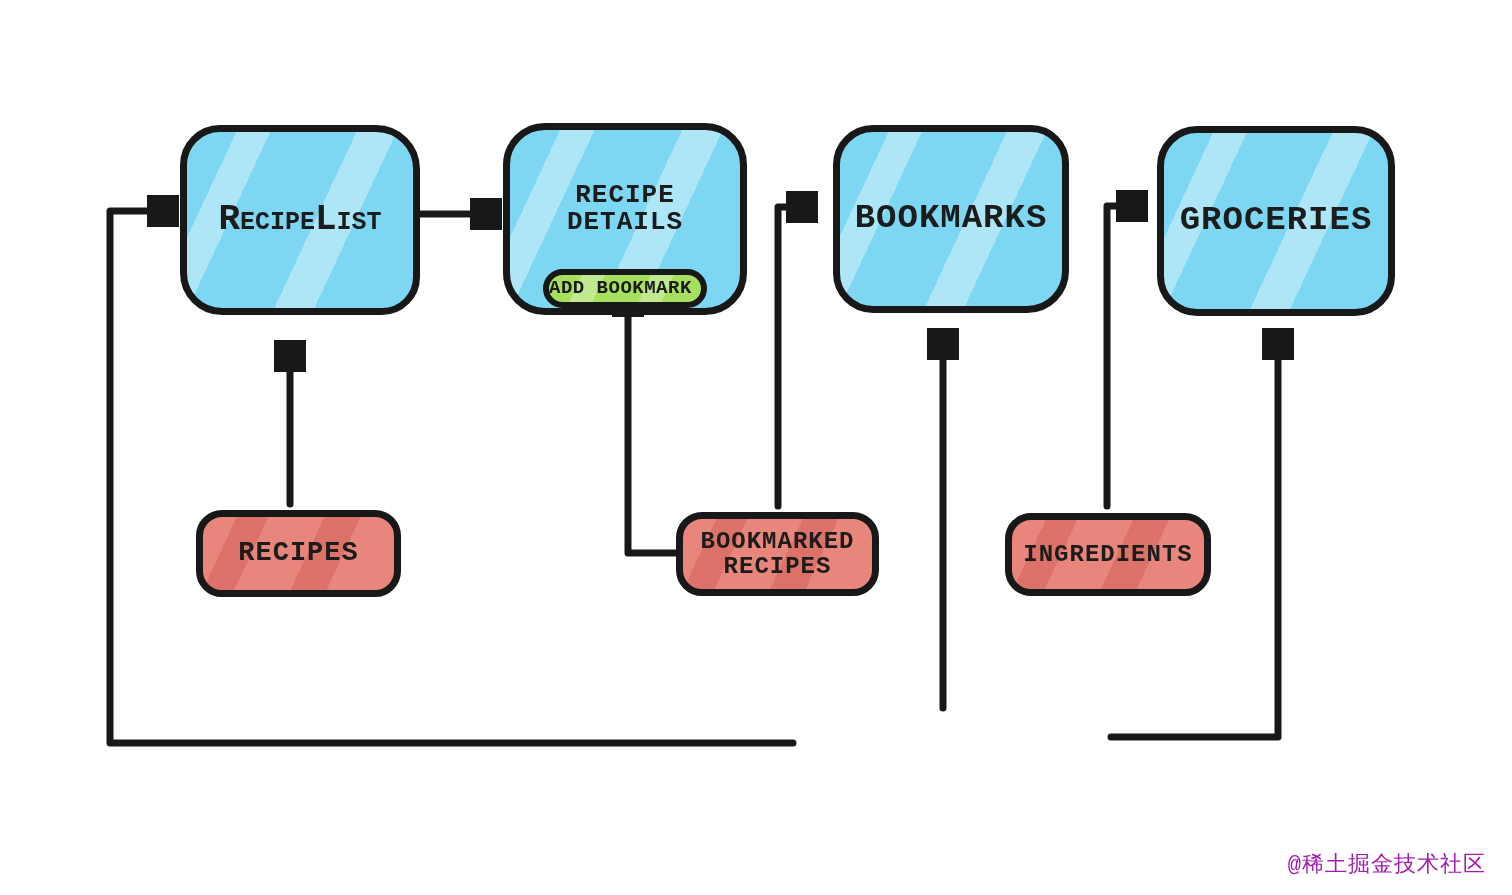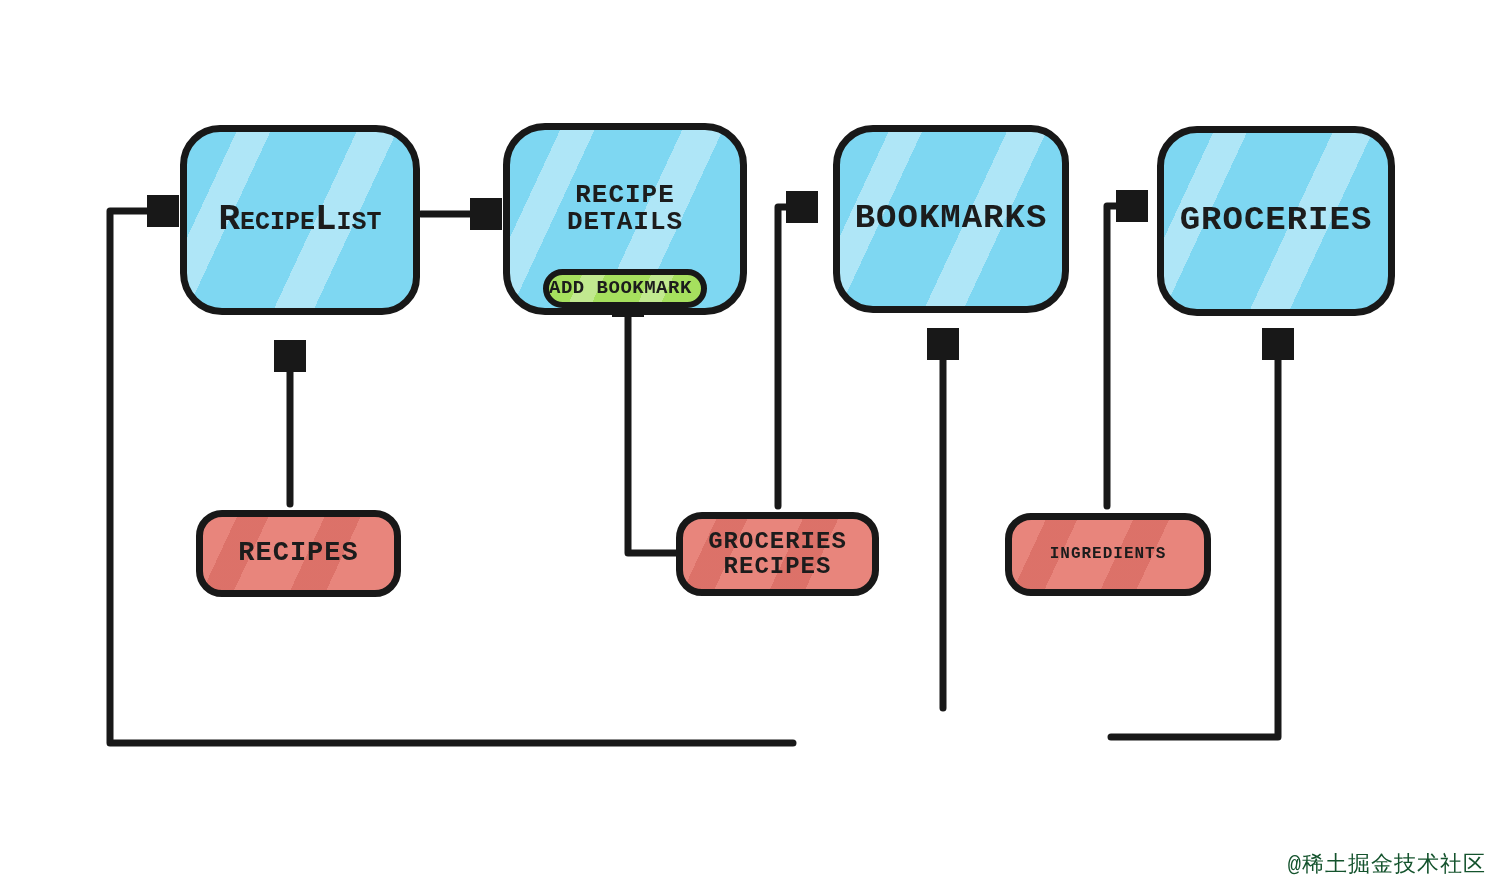--- a/index.html
+++ b/index.html
@@ -43,42 +43,42 @@
   #n-bookmarks{left:833px;top:125px;width:236px;height:188px;border-radius:40px 38px 42px 40px;justify-content:center;}
   #n-bookmarks .lbl{font-size:34px;}
   #n-groceries{left:1157px;top:126px;width:238px;height:190px;border-radius:40px;}
   #n-groceries .lbl{font-size:34px;}
 
   #n-recipes{left:196px;top:510px;width:205px;height:87px;}
   #n-recipes .lbl{font-size:27px;}
   #n-bookmarked-recipes{left:676px;top:512px;width:203px;height:84px;padding:0 14px;}
   #n-bookmarked-recipes .lbl{font-size:24px;}
   #n-ingredients{left:1005px;top:513px;width:206px;height:83px;}
-  #n-ingredients .lbl{font-size:16px;}
+  #n-ingredients .lbl{font-size:24px;}
 
   #n-bottom-nav{left:793px;top:710px;width:318px;height:65px;border-radius:32px;
     background-color:#7ed7f2;
     background-image:linear-gradient(115deg,
       transparent 0 14%, rgba(255,255,255,.38) 14% 24%,
       transparent 24% 46%, rgba(255,255,255,.38) 46% 58%,
       transparent 58% 82%, rgba(255,255,255,.38) 82% 92%, transparent 92%);}
   #n-bottom-nav .lbl{font-size:24px;}
 
   .pill{
     box-sizing:border-box;margin-top:32px;width:164px;height:46px;
     border:6px solid #181818;border-radius:24px;
     display:flex;align-items:center;justify-content:flex-start;
     background-color:#a6e05e;
     background-image:linear-gradient(115deg,
       transparent 0 20%, rgba(255,255,255,.30) 20% 34%,
       transparent 34% 62%, rgba(255,255,255,.30) 62% 76%, transparent 76%);
     font-size:19px;font-weight:bold;letter-spacing:0.5px;
   }
   .watermark{
-    position:absolute;right:26px;bottom:16px;color:#14532d;
+    position:absolute;right:26px;bottom:16px;color:#a21caf;
     font-size:22px;font-weight:normal;letter-spacing:1px;
   }
 </style>
 </head>
 <body>
 
 <div class="canvas">
 
   <svg class="edges" width="1512" height="895" viewBox="0 0 1512 895">
     <defs>
@@ -113,21 +113,21 @@
 
   <div class="node screen" id="n-groceries">
     <span class="lbl caps">GROCERIES</span>
   </div>
 
   <div class="node model" id="n-recipes">
     <span class="lbl caps">RECIPES</span>
   </div>
 
   <div class="node model" id="n-bookmarked-recipes">
-    <span class="lbl caps">GROCERIES RECIPES</span>
+    <span class="lbl caps">BOOKMARKED RECIPES</span>
   </div>
 
   <div class="node model" id="n-ingredients">
     <span class="lbl caps">INGREDIENTS</span>
   </div>
 
 
   <div class="watermark">@稀土掘金技术社区</div>
 </div>
 

